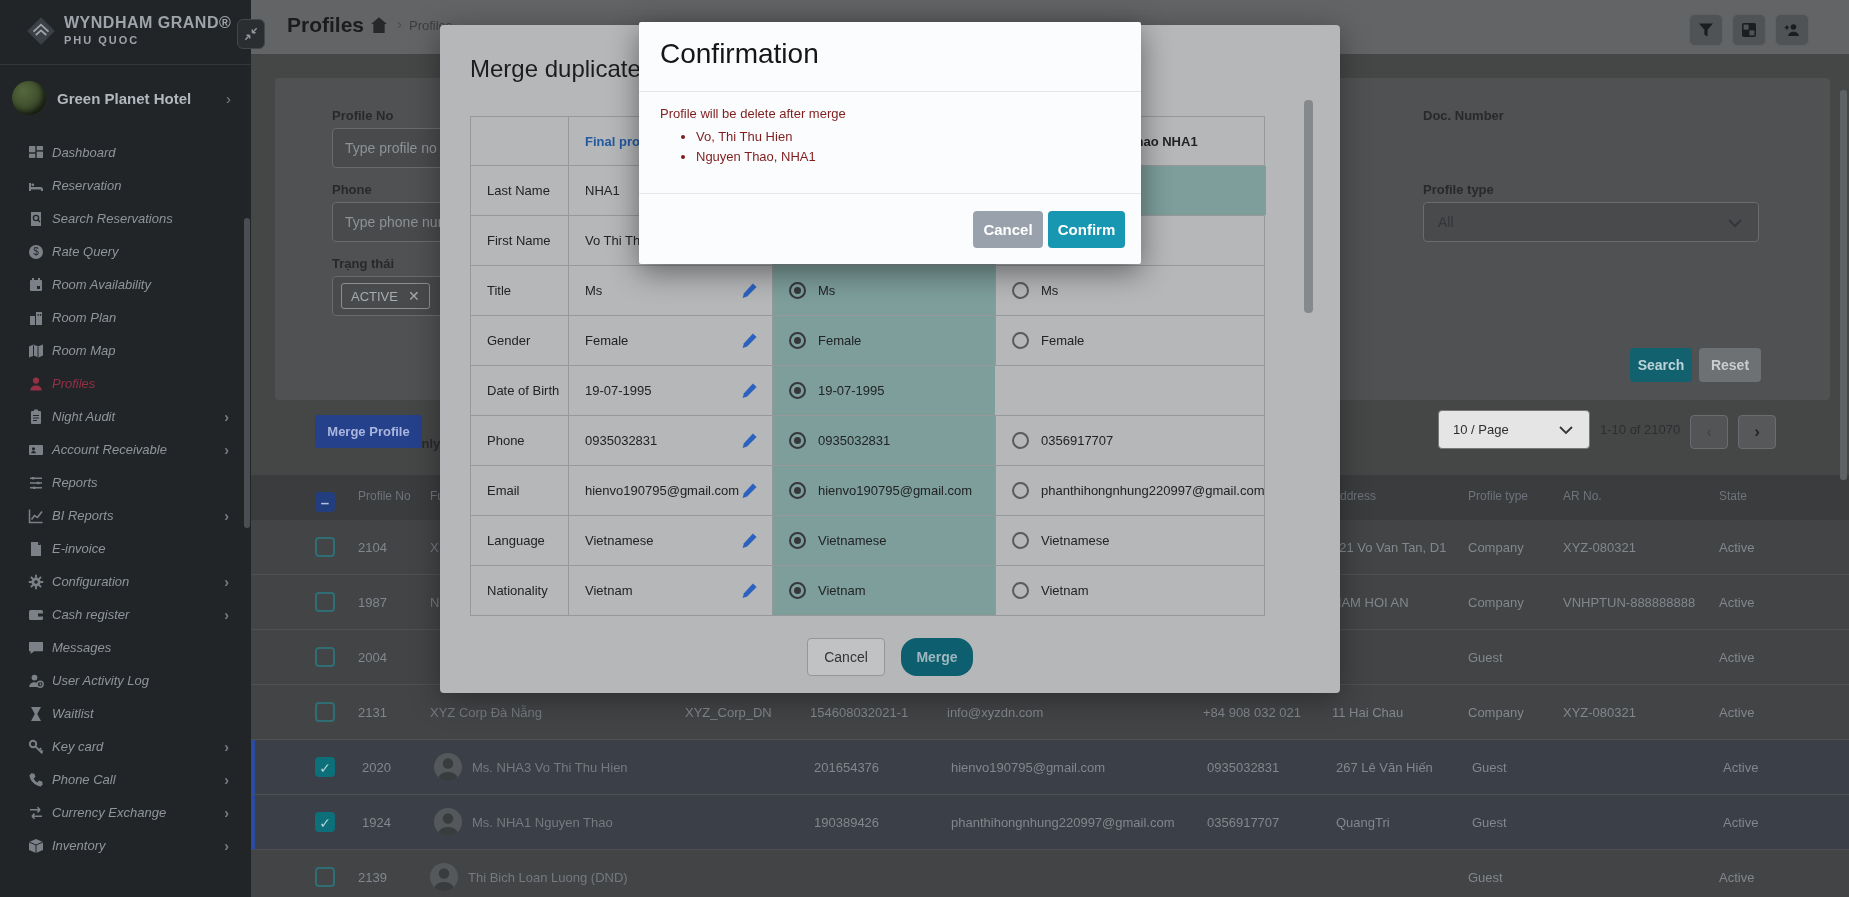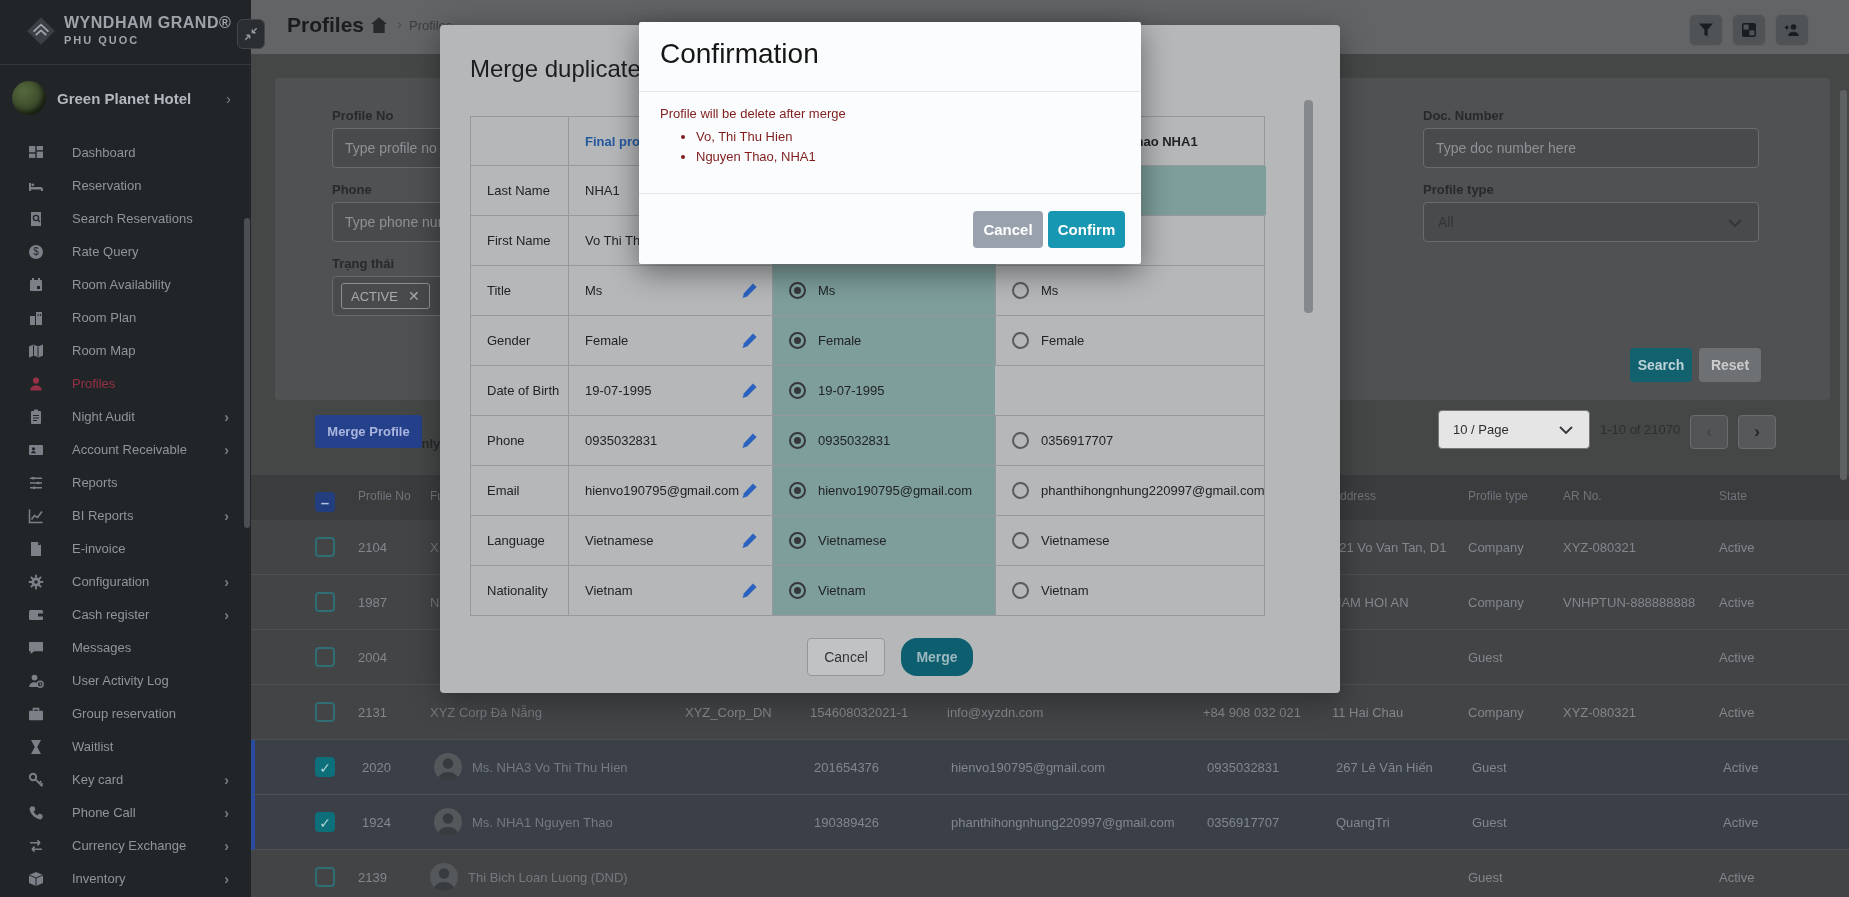--- a/index.html
+++ b/index.html
@@ -15,21 +15,21 @@
   .brand-l2{font-size:11px;font-weight:bold;letter-spacing:2px;margin-top:2px;}
   .collapse-btn{position:absolute;left:237px;top:19px;width:28px;height:30px;background:#2b2e31;border:1px solid #43464a;border-radius:6px;color:#9599a0;display:flex;align-items:center;justify-content:center;z-index:3;}
   .sb-divider{position:absolute;left:0;top:64px;width:251px;height:1px;background:#33373b;}
   .hotel-row{position:absolute;left:0;top:78px;width:251px;height:40px;display:flex;align-items:center;}
   .plant-avatar{width:34px;height:34px;margin-left:12px;border-radius:50%;background:radial-gradient(circle at 35% 30%,#55683c 0%,#41512f 45%,#2c381f 75%,#222b18 100%);box-shadow:inset -3px -3px 5px rgba(0,0,0,.5);}
   .hotel-name{margin-left:11px;color:#b3b8be;font-size:15px;font-weight:bold;}
   .hotel-chevron{position:absolute;right:20px;color:#7d8288;font-size:15px;}
   .menu{position:absolute;left:0;top:136px;width:251px;}
   .sb-item{height:33px;display:flex;align-items:center;color:#8f959b;font-size:13px;cursor:pointer;}
   .sb-item .sb-ico{width:16px;height:16px;margin-left:28px;color:#7b8187;flex:none;}
-  .sb-item .sb-lbl{margin-left:28px;white-space:nowrap;}
+  .sb-item .sb-lbl{margin-left:8px;white-space:nowrap;font-style:italic;}
   .sb-item .sb-sub{margin-left:auto;margin-right:22px;color:#797e84;font-size:14px;font-weight:bold;}
   .sb-item.active{color:#963046;}
   .sb-item.active .sb-ico{color:#963046;}
   .sb-scrollthumb{position:absolute;left:244px;top:218px;width:6px;height:310px;background:#4b4e52;border-radius:3px;}
   svg.ic{display:block;width:100%;height:100%;fill:currentColor;}
 
   
   .topbar{position:absolute;left:251px;top:0;width:1598px;height:54px;background:#626466;z-index:1;}
   .page-title{position:absolute;left:36px;top:13px;font-size:21px;font-weight:bold;color:#1a1c1e;}
   .home-ico{position:absolute;left:119px;top:16px;width:18px;height:18px;color:#26282a;}
@@ -309,29 +309,20 @@
         <div class="sb-item">
           <span class="sb-ico">
             <svg class="ic" viewBox="0 0 16 16" fill="currentColor">
               <circle cx="6.5" cy="4.6" r="2.9"></circle>
               <path d="M1.2 14c0-2.9 2.4-4.7 5.3-4.7 1 0 1.9.2 2.7.6A4.6 4.6 0 0 0 11 14z"></path>
               <circle cx="12.2" cy="11.2" r="3" fill="none" stroke="currentColor" stroke-width="1.4"></circle>
               <path d="M12.2 9.6v1.8l1.3.8" fill="none" stroke="currentColor" stroke-width="1.1"></path>
             </svg>
           </span>
           <span class="sb-lbl">User Activity Log</span>
-        </div>
-        <div class="sb-item">
-          <span class="sb-ico">
-            <svg class="ic" viewBox="0 0 16 16" fill="currentColor">
-              <rect x="1" y="4.8" width="14" height="9.4" rx="1"></rect>
-              <path d="M5.5 4.8V2.6h5v2.2" fill="none" stroke="currentColor" stroke-width="1.7"></path>
-            </svg>
-          </span>
-          <span class="sb-lbl">Group reservation</span>
         </div>
         <div class="sb-item">
           <span class="sb-ico">
             <svg class="ic" viewBox="0 0 16 16" fill="currentColor">
               <path d="M3 1h10l-3.8 7L13 15H3l3.8-7z"></path>
             </svg>
           </span>
           <span class="sb-lbl">Waitlist</span>
         </div>
         <div class="sb-item">
@@ -414,21 +405,20 @@
     <div class="flabel" style="left:57px;top:178px;">Trạng thái</div>
     <div class="fselect" style="left:57px;top:198px;width:300px;">
       <div class="chip">
         <span>ACTIVE</span>
         <span class="x">✕</span>
       </div>
     </div>
     <div class="auto-invoice">Auto invoice only</div>
 
     <div class="flabel" style="left:1148px;top:30px;">Doc. Number</div>
-    <input class="finput" style="left: 1148px; top: 50px; width: 336px;" placeholder="Type doc number here">
     <div class="flabel" style="left:1148px;top:104px;">Profile type</div>
     <div class="fselect" style="left:1148px;top:124px;width:336px;">
       <span class="sel-value">All</span>
       <svg class="sel-caret" viewBox="0 0 14 9" fill="none" stroke="currentColor" stroke-width="1.8">
           <path d="M1 1l6 6 6-6"></path>
         </svg>
     </div>
     <button class="btn btn-search">Search</button>
     <button class="btn btn-reset">Reset</button>
   </section>

